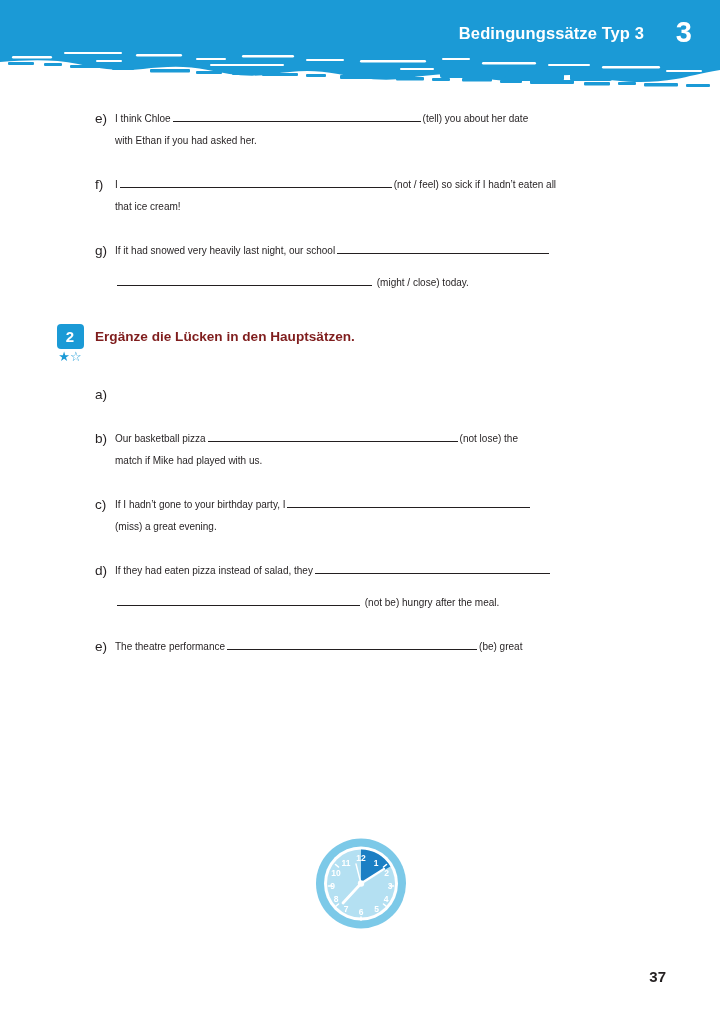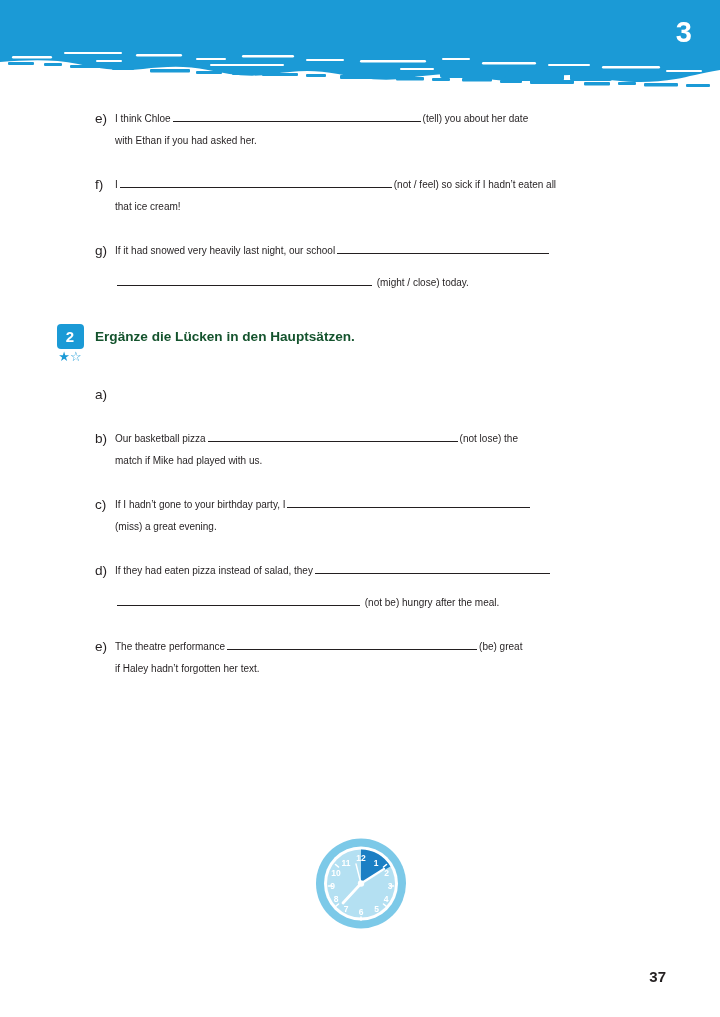--- a/index.html
+++ b/index.html
@@ -119,21 +119,21 @@
     margin-top: 1px;
     font-size: 13px;
     line-height: 14px;
     color: #1b9ad6;
     letter-spacing: 0px;
     white-space: nowrap;
   }
   .ex-title {
     font-size: 13.6px;
     font-weight: bold;
-    color: #14532d;
+    color: #7f1d1d;
     line-height: 22px;
     padding-top: 2px;
   }
 
   
   .clock {
     position: absolute;
     left: 312px;
     top: 836px;
     width: 98px;
@@ -223,20 +223,21 @@
       <rect x="442" y="58" width="28" height="2" rx="1"></rect>
       <rect x="482" y="62" width="54" height="2.5" rx="1.2"></rect>
       <rect x="548" y="64" width="42" height="2" rx="1"></rect>
       <rect x="602" y="66" width="58" height="2.5" rx="1.2"></rect>
       <rect x="666" y="70" width="36" height="2" rx="1"></rect>
       <rect x="210" y="64" width="74" height="2" rx="1"></rect>
       <rect x="400" y="68" width="34" height="2" rx="1"></rect>
       <rect x="96" y="60" width="26" height="2" rx="1"></rect>
     </g>
   </svg>
+  <div class="header-title">Bedingungssätze Typ 3</div>
   <div class="header-chapter">3</div>
 </div>
 
 <div class="content">
 
   <div class="exercise-block">
 
     <div class="item">
       <span class="item-letter">e)</span>
       <span class="item-body">
@@ -297,21 +298,20 @@
       <span class="item-body">
         <span>If they had eaten pizza instead of salad, they</span><span class="blank" style="width:235px"></span>
         <span class="cont-line"><span class="blank" style="width:243px"></span>&nbsp;<span>(not be) hungry after the meal.</span></span>
       </span>
     </div>
 
     <div class="item" style="margin-top:22px">
       <span class="item-letter">e)</span>
       <span class="item-body">
         <span>The theatre performance</span><span class="blank" style="width:250px"></span><span>(be) great</span>
-        <span class="ln2">if Haley hadn’t forgotten her text.</span>
       </span>
     </div>
   </div>
 </div>
 
 <div class="clock">
   <svg width="98" height="95" viewBox="0 0 98 95">
 
     <circle cx="49" cy="47.5" r="45" fill="#7cc9e8"></circle>
 

